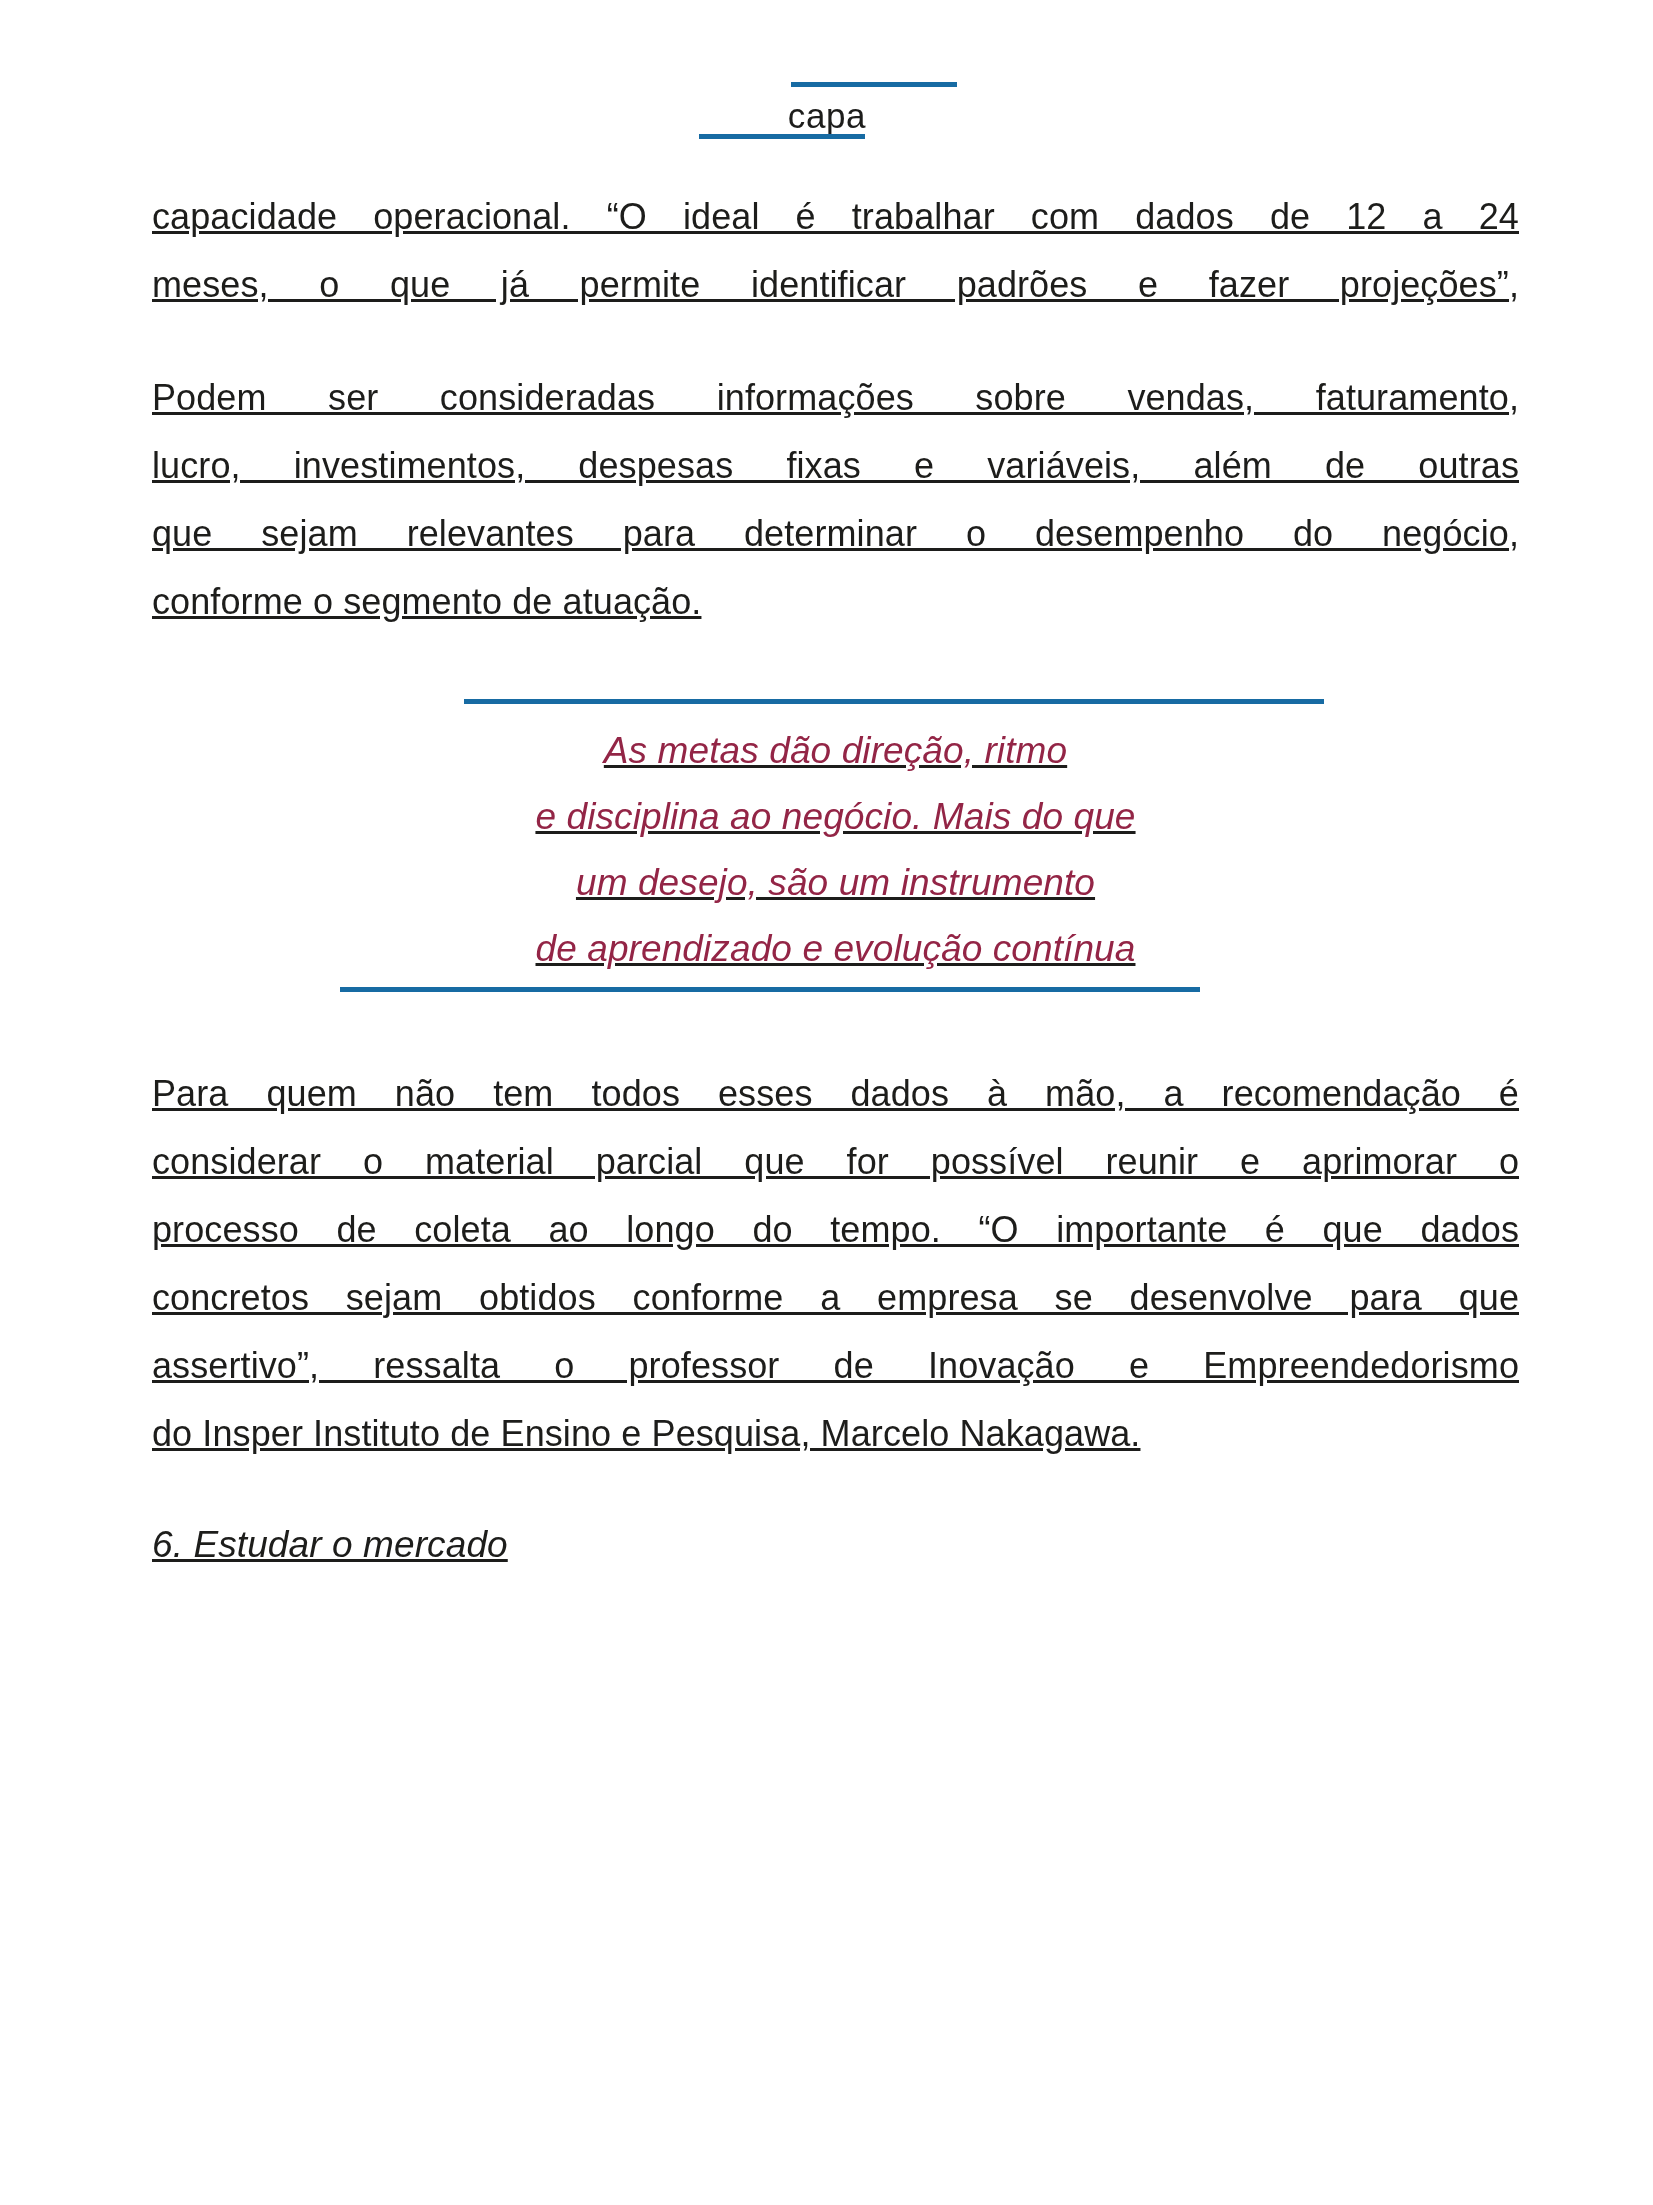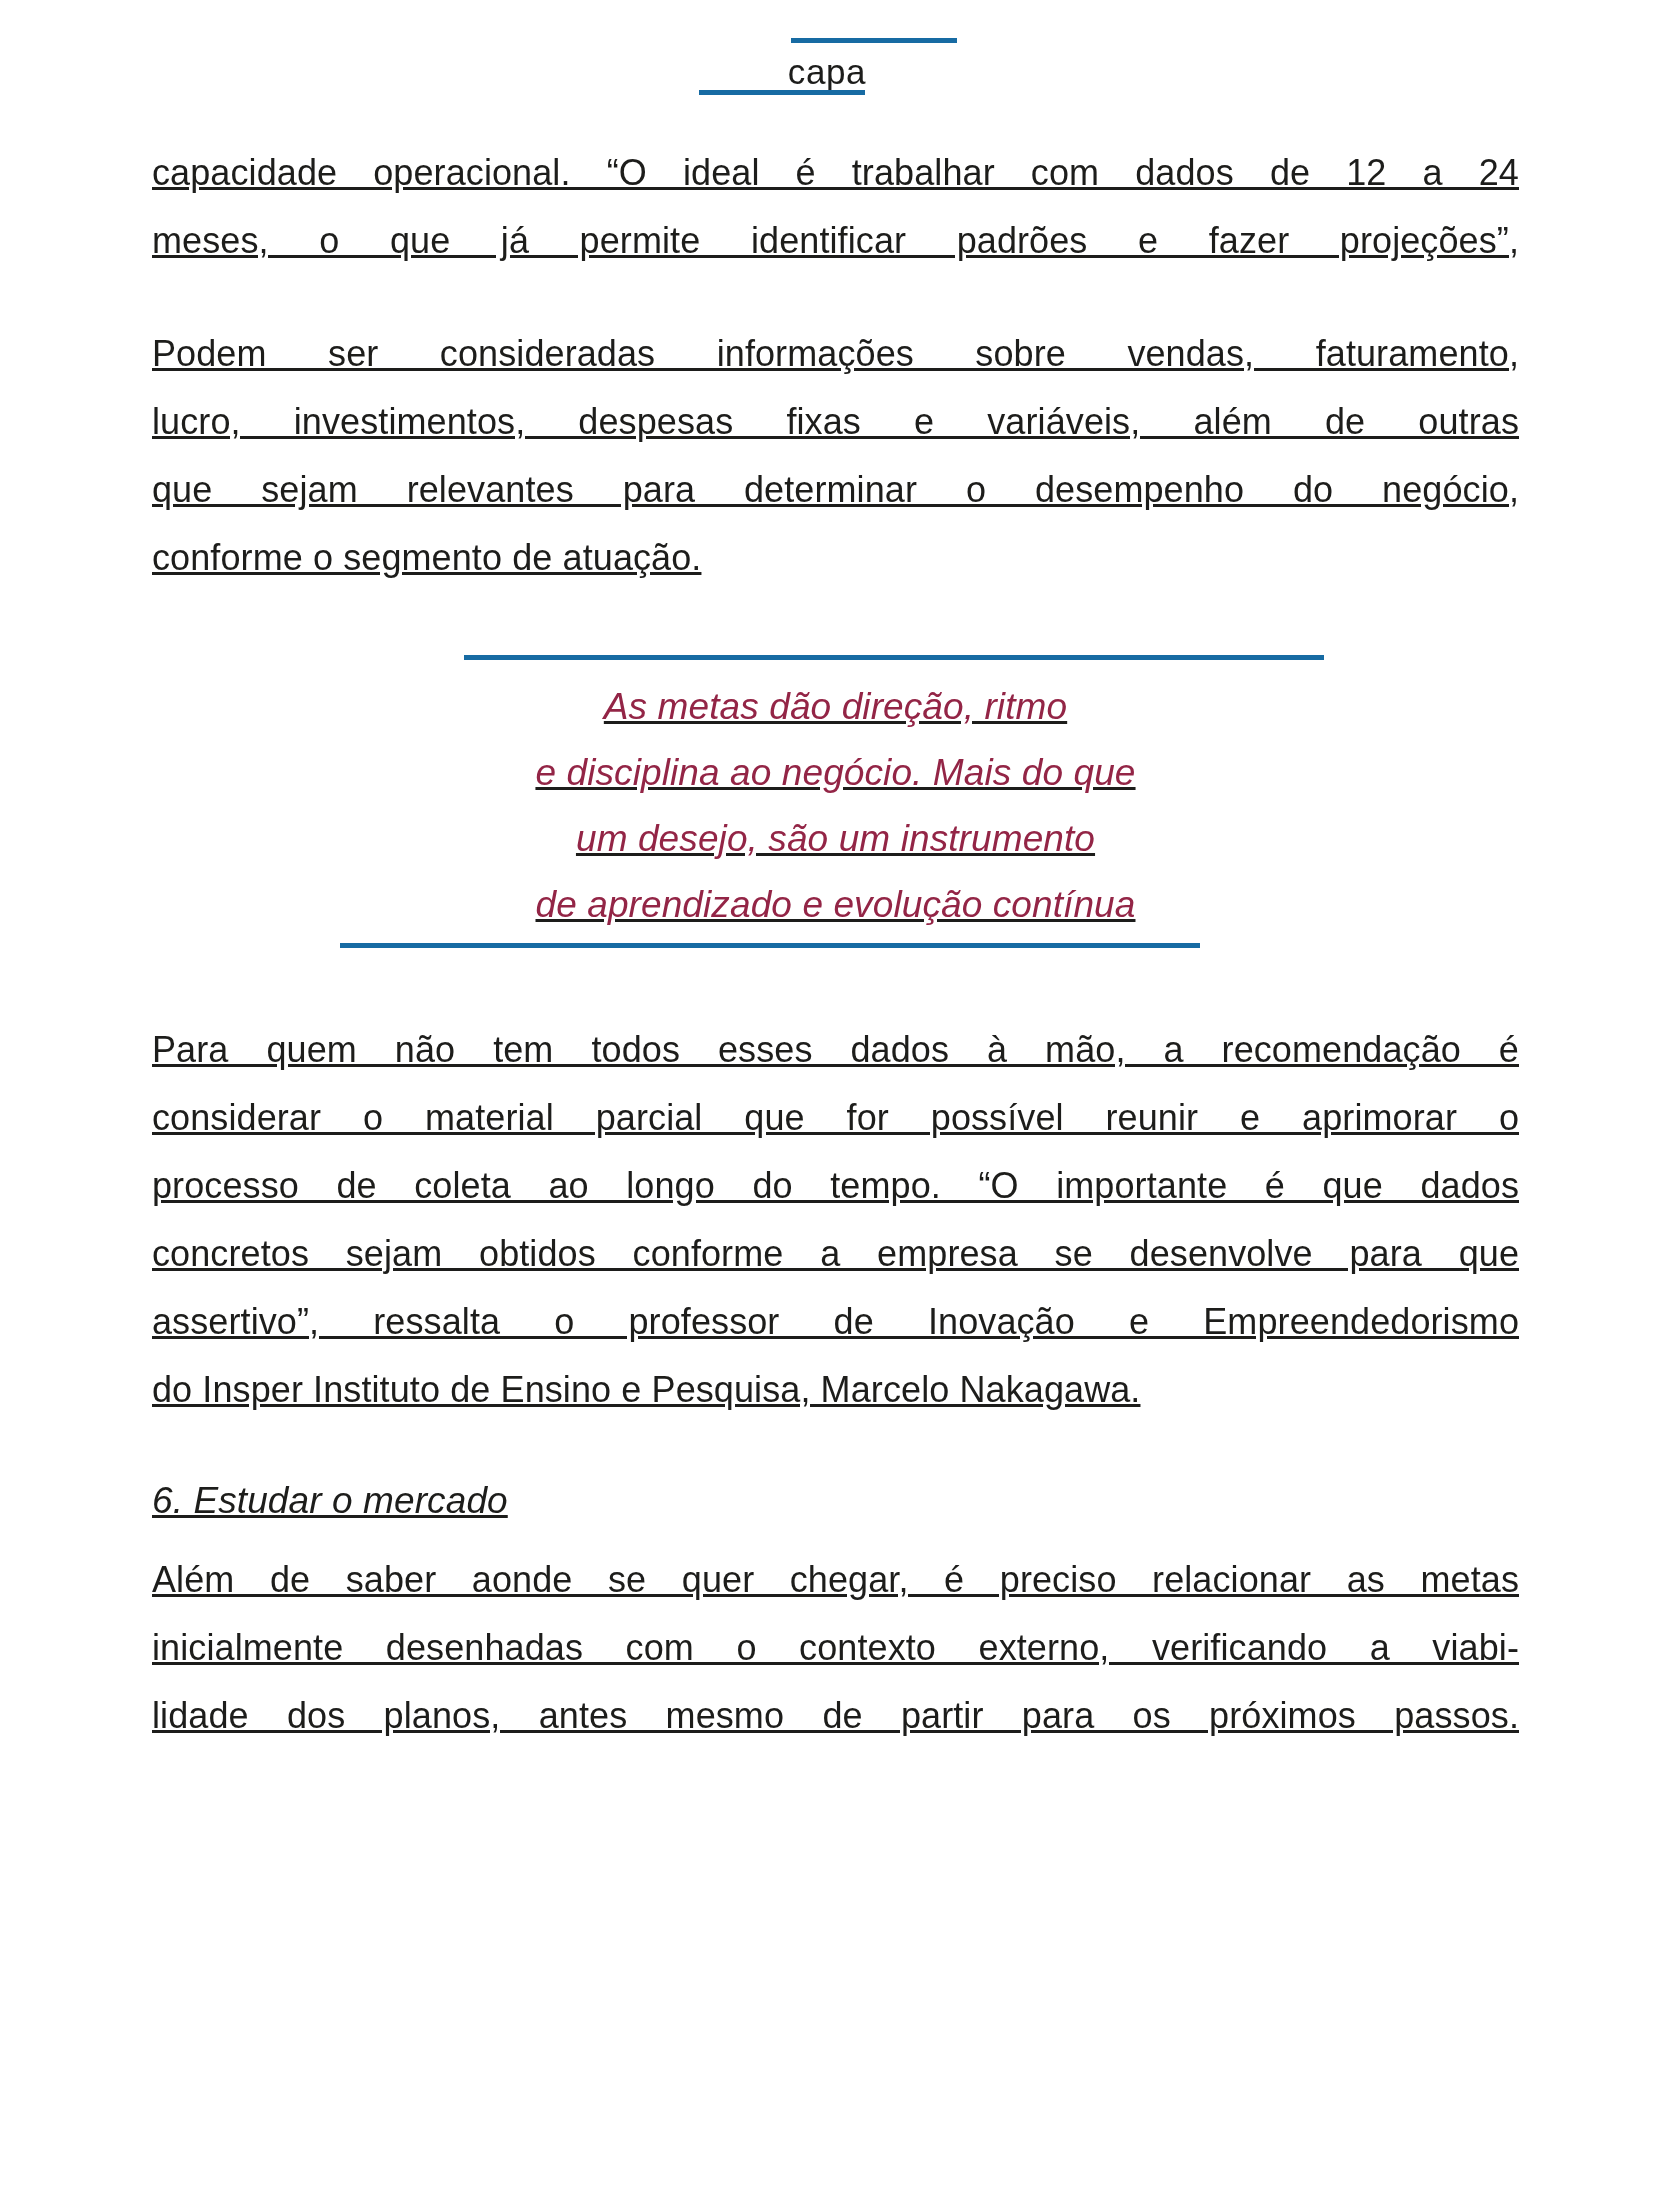--- a/index.html
+++ b/index.html
@@ -4,20 +4,21 @@
 <style>
   html,body{margin:0;padding:0;background:#ffffff;}
   .page{
     position:relative;
     width:1654px;
     height:2073px;
     background:#ffffff;
     font-family:"Liberation Sans", sans-serif;
     color:#1d1d1b;
     overflow:hidden;
+    margin-top:44px;
   }
   
   .rule{position:absolute;background:#176ba3;}
   .hrule-top{left:791px;top:38px;width:166px;height:5px;}
   .hrule-bottom{left:699px;top:90px;width:166px;height:5px;}
   .header-label{
     position:absolute;left:0;right:0;top:52px;
     text-align:center;
     font-size:35px;font-weight:300;letter-spacing:0.6px;
     color:#1d1d1b;
@@ -97,25 +98,20 @@
       </div>
       <div class="p-block">
         <div class="line j">Para quem não tem todos esses dados à mão, a recomendação é</div>
         <div class="line j">considerar o material parcial que for possível reunir e aprimorar o</div>
         <div class="line j">processo de coleta ao longo do tempo. “O importante é que dados</div>
         <div class="line j">concretos sejam obtidos conforme a empresa se desenvolve para que</div>
         <div class="line j">assertivo”, ressalta o professor de Inovação e Empreendedorismo</div>
         <div class="line">do Insper Instituto de Ensino e Pesquisa, Marcelo Nakagawa.</div>
       </div>
       <div class="heading">6. Estudar o mercado</div>
-      <div class="p-block">
-        <div class="line j">Além de saber aonde se quer chegar, é preciso relacionar as metas</div>
-        <div class="line j">inicialmente desenhadas com o contexto externo, verificando a viabi-</div>
-        <div class="line j">lidade dos planos, antes mesmo de partir para os próximos passos.</div>
-      </div>
     </div>
 
   <div class="rule frule-top"></div>
   <div class="footer-number">6</div>
   <div class="rule frule-bottom"></div>
 
 </div>
 
 
 </body></html>

